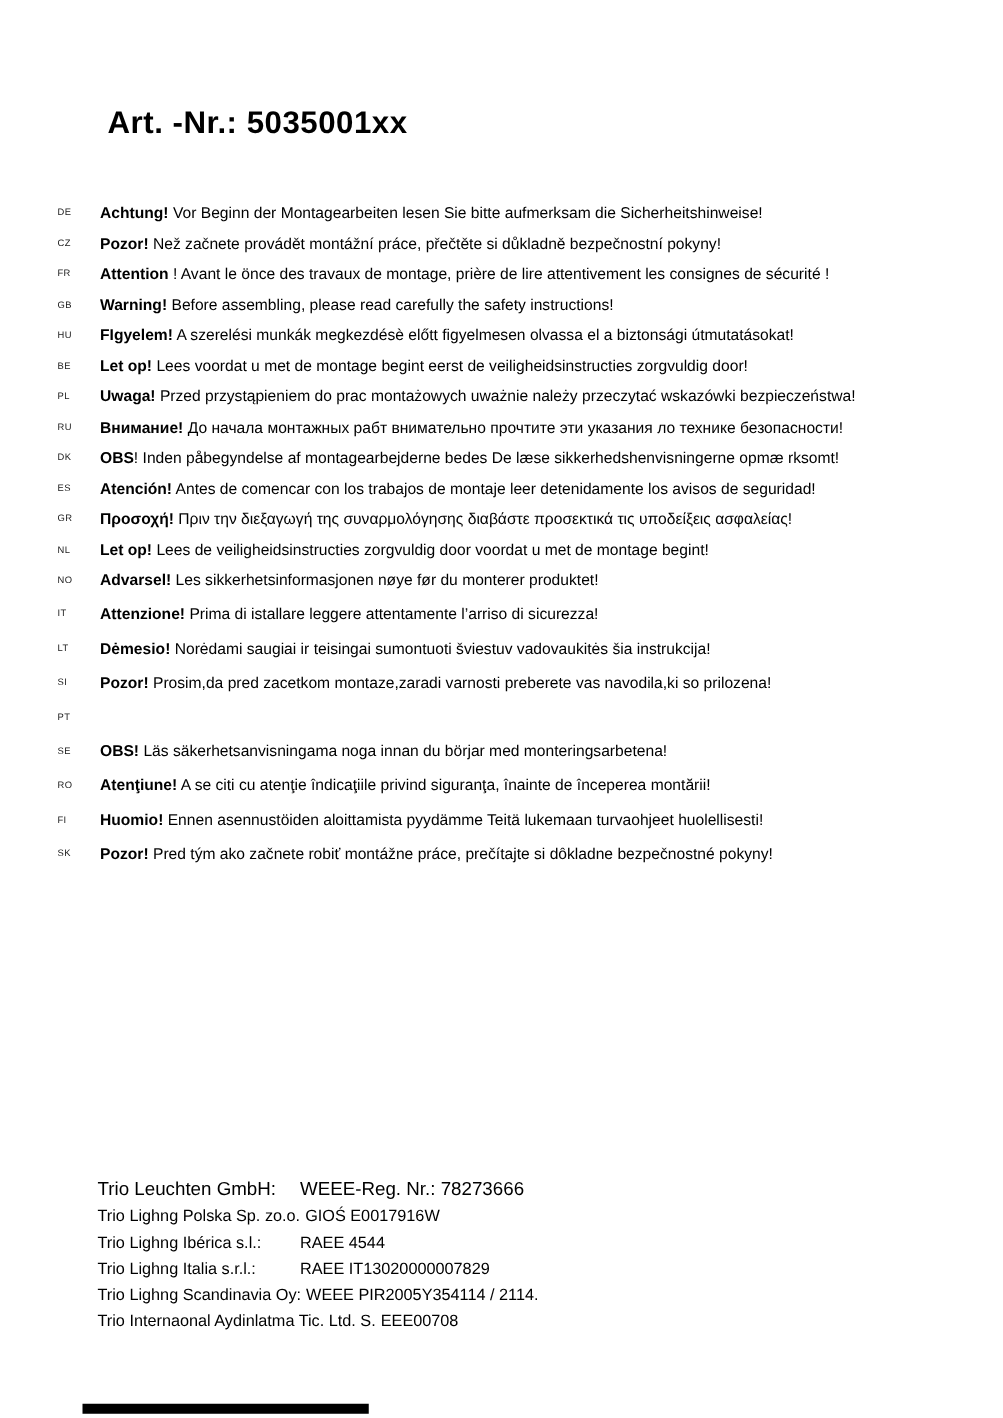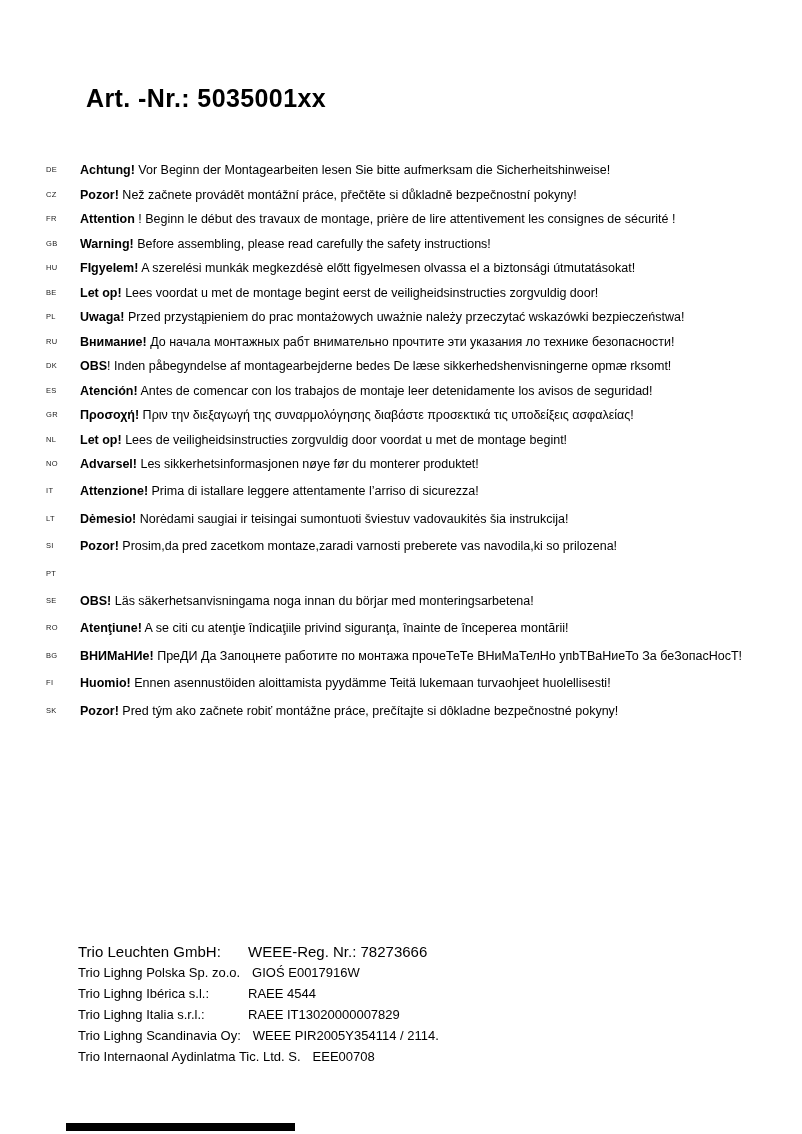--- a/index.html
+++ b/index.html
@@ -50,21 +50,21 @@
     left: 78px; top: 941px;
   }
   .footer-line {
     display: flex;
     font-size: 13px;
     line-height: 21px;
     white-space: pre;
   }
   .footer-line:first-child { font-size: 15px; }
   .company { min-width: 158px; }
-  .reg { margin-left: 12px; }
+  .reg { margin-left: 4px; }
   .footer-bar {
     position: absolute;
     left: 66px; top: 1123px;
     width: 229px; height: 8px;
     background: #000000;
   }
 </style>
 </head>
 <body>
 
@@ -77,21 +77,21 @@
     <p class="msg"><b class="kw">Achtung!</b><span class="txt"> Vor Beginn der Montagearbeiten lesen Sie bitte aufmerksam die Sicherheitshinweise!</span></p>
   </div>
 
   <div class="lang-row">
     <span class="code">CZ</span>
     <p class="msg"><b class="kw">Pozor!</b><span class="txt"> Než začnete provádět montážní práce, přečtěte si důkladně bezpečnostní pokyny!</span></p>
   </div>
 
   <div class="lang-row">
     <span class="code">FR</span>
-    <p class="msg"><b class="kw">Attention</b><span class="txt"> ! Beginn le début des travaux de montage, prière de lire attentivement les consignes de sécurité !</span></p>
+    <p class="msg"><b class="kw">Attention</b><span class="txt"> ! Avant le önce des travaux de montage, prière de lire attentivement les consignes de sécurité !</span></p>
   </div>
 
   <div class="lang-row">
     <span class="code">GB</span>
     <p class="msg"><b class="kw">Warning!</b><span class="txt"> Before assembling, please read carefully the safety instructions!</span></p>
   </div>
 
   <div class="lang-row">
     <span class="code">HU</span>
     <p class="msg"><b class="kw">FIgyelem!</b><span class="txt"> A szerelési munkák megkezdésè előtt figyelmesen olvassa el a biztonsági útmutatásokat!</span></p>
@@ -161,24 +161,20 @@
   <div class="lang-row">
     <span class="code">SE</span>
     <p class="msg"><b class="kw">OBS!</b><span class="txt"> Läs säkerhetsanvisningama noga innan du börjar med monteringsarbetena!</span></p>
   </div>
 
   <div class="lang-row">
     <span class="code">RO</span>
     <p class="msg"><b class="kw">Atenţiune!</b><span class="txt"> A se citi cu atenţie îndicaţiile privind siguranţa, înainte de începerea montării!</span></p>
   </div>
 
-  <div class="lang-row">
-    <span class="code">BG</span>
-    <p class="msg"><b class="kw">ВНИМаНИе!</b><span class="txt"> ПреДИ Да Запоцнете работите по монтажа прочеТеТе ВНиМаТелНо упbТВаНиеТо За беЗопасНосТ!</span></p>
-  </div>
 
   <div class="lang-row">
     <span class="code">FI</span>
     <p class="msg"><b class="kw">Huomio!</b><span class="txt"> Ennen asennustöiden aloittamista pyydämme Teitä lukemaan turvaohjeet huolellisesti!</span></p>
   </div>
 
   <div class="lang-row">
     <span class="code">SK</span>
     <p class="msg"><b class="kw">Pozor!</b><span class="txt"> Pred tým ako začnete robiť montážne práce, prečítajte si dôkladne bezpečnostné pokyny!</span></p>
   </div>

